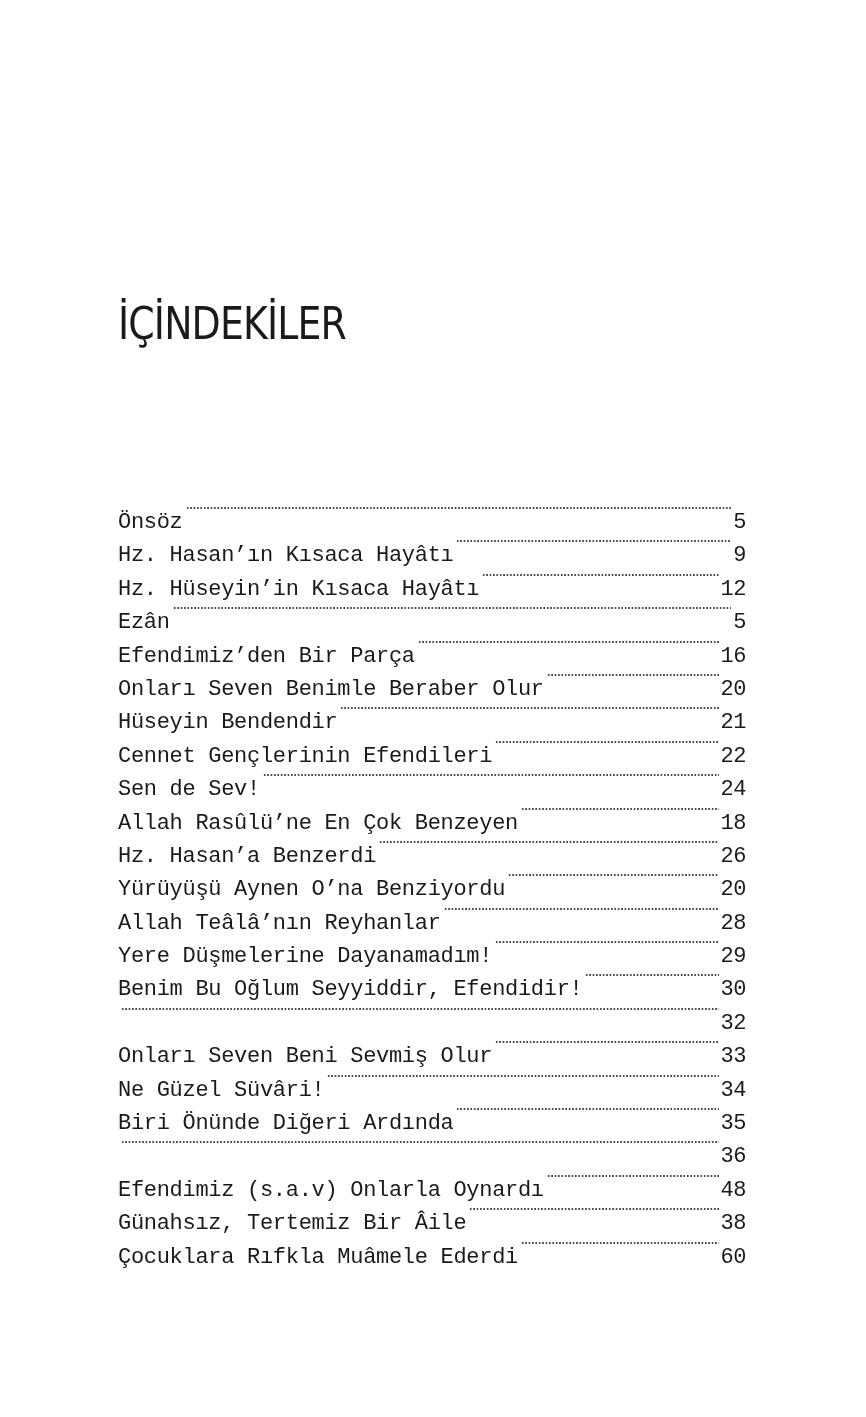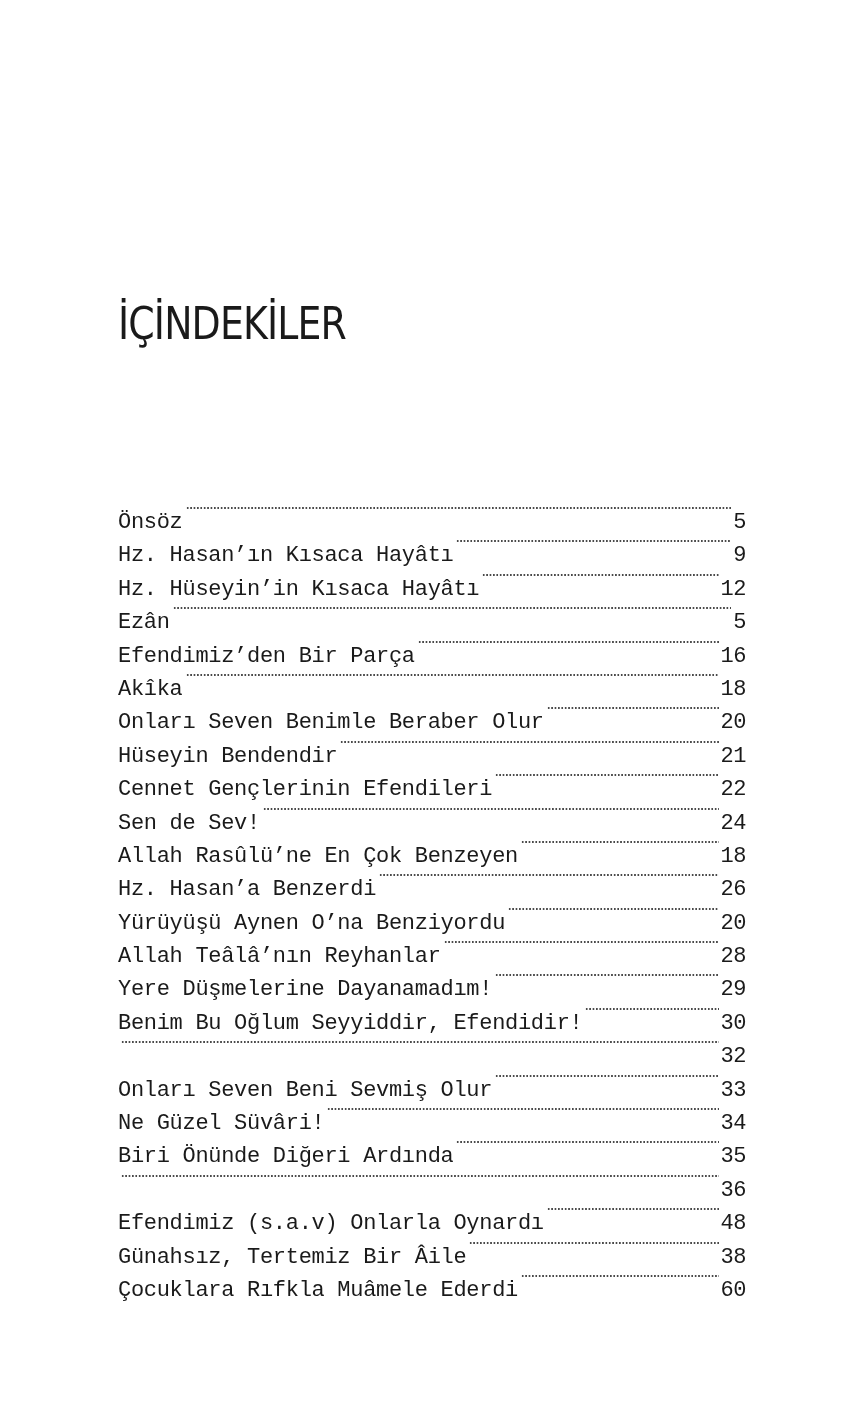--- a/index.html
+++ b/index.html
@@ -96,25 +96,20 @@
       <span class="toc-title">Ezân</span>
       <span class="toc-leader"></span>
       <span class="toc-page">5</span>
     </li>
   <li class="toc-row">
       <span class="toc-title">Efendimiz’den Bir Parça</span>
       <span class="toc-leader"></span>
       <span class="toc-page">16</span>
     </li>
   <li class="toc-row">
-      <span class="toc-title">Akîka</span>
-      <span class="toc-leader"></span>
-      <span class="toc-page">18</span>
-    </li>
-  <li class="toc-row">
       <span class="toc-title">Onları Seven Benimle Beraber Olur</span>
       <span class="toc-leader"></span>
       <span class="toc-page">20</span>
     </li>
   <li class="toc-row">
       <span class="toc-title">Hüseyin Bendendir</span>
       <span class="toc-leader"></span>
       <span class="toc-page">21</span>
     </li>
   <li class="toc-row">

